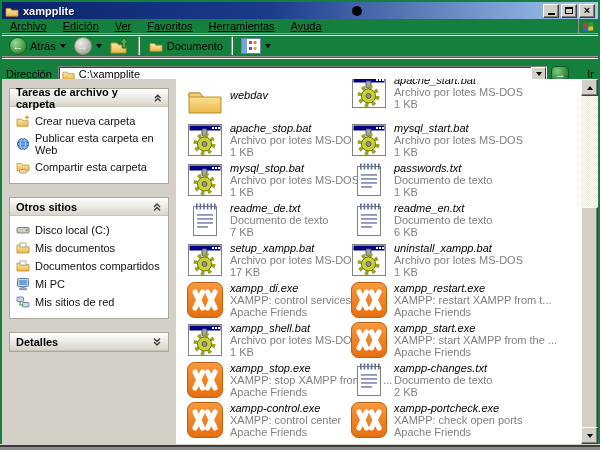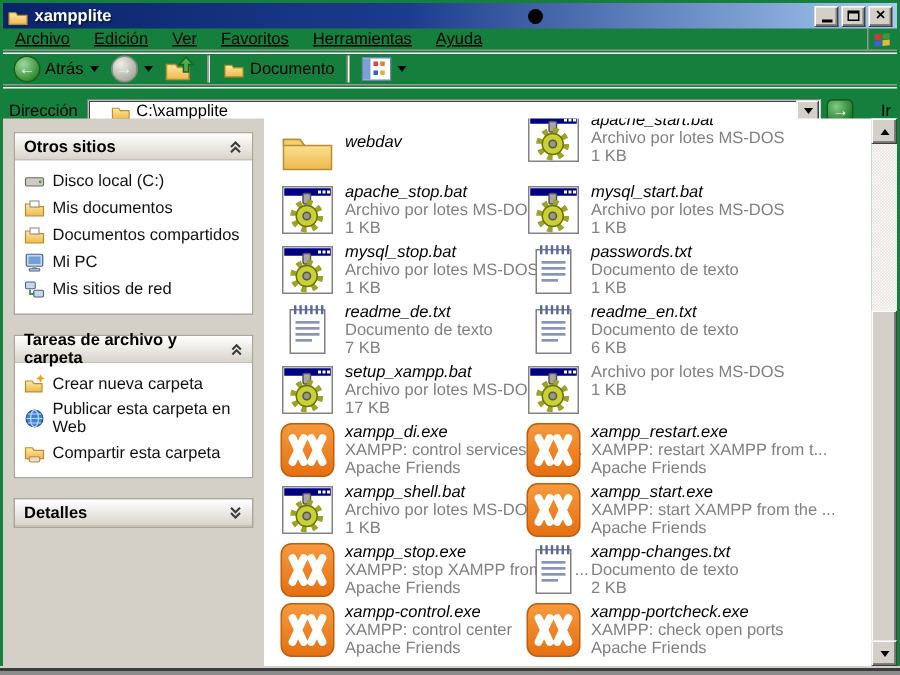--- a/index.html
+++ b/index.html
@@ -50,21 +50,21 @@
     border-left:1px solid #9a968c; border-right:1px solid #fff; }
   .tlabel { color:#000; }
 
   
   .addressbar { position:absolute; left:2px; top:58px; right:2px; height:32px;
     display:flex; align-items:center; border-top:1px solid #fff;
     border-bottom:1px solid #9a968c; padding:0 4px; gap:4px; }
   .addr-label { padding-right:2px; }
   .combo { flex:1; height:16px; background:#fff; display:flex; align-items:center;
     border:1px solid; border-color:#808080 #fff #fff #808080;
-    box-shadow:inset 1px 1px 0 #404040; padding-left:15px; }
+    box-shadow:inset 1px 1px 0 #404040; padding-left:3px; }
   .combo-text { margin-left:4px; flex:1; }
   .combo-btn { width:15px; height:14px; background:#D4D0C8;
     border:1px solid; border-color:#fff #404040 #404040 #fff;
     display:flex; align-items:center; justify-content:center; }
   .go-btn { width:18px; height:16px; border-radius:4px;
     background:radial-gradient(circle at 35% 30%,#7FCB7F,#1F7A2F 80%);
     border:1px solid #145A20; color:#fff; font-weight:bold; font-size:11px;
     display:flex; align-items:center; justify-content:center; line-height:1; }
   .go-label { margin-left:14px; }
 
@@ -310,20 +310,49 @@
           <span class="dd"></span>
         </span>
     </div>
     <span class="go-btn">→</span>
     <span class="go-label">Ir</span>
   </div>
 
   <div class="sidebar">
     <div class="sbox">
       <div class="sbox-header">
+        <span>Tareas de archivo y carpeta</span>
+        <svg width="10" height="10">
+            <use href="#sym-chev-up" xlink:href="#sym-chev-up"></use>
+          </svg>
+      </div>
+      <div class="sbox-body">
+        <div class="sitem">
+          <svg class="sicon">
+              <use href="#sym-newfolder" xlink:href="#sym-newfolder"></use>
+            </svg>
+          <span>Crear nueva carpeta</span>
+        </div>
+        <div class="sitem">
+          <svg class="sicon">
+              <use href="#sym-globe" xlink:href="#sym-globe"></use>
+            </svg>
+          <span>Publicar esta carpeta en Web</span>
+        </div>
+        <div class="sitem">
+          <svg class="sicon">
+              <use href="#sym-sharefolder" xlink:href="#sym-sharefolder"></use>
+            </svg>
+          <span>Compartir esta carpeta</span>
+        </div>
+      </div>
+    </div>
+
+    <div class="sbox">
+      <div class="sbox-header">
         <span>Otros sitios</span>
         <svg width="10" height="10">
             <use href="#sym-chev-up" xlink:href="#sym-chev-up"></use>
           </svg>
       </div>
       <div class="sbox-body">
         <div class="sitem">
           <svg class="sicon">
               <use href="#sym-disk" xlink:href="#sym-disk"></use>
             </svg>
@@ -345,49 +374,20 @@
           <svg class="sicon">
               <use href="#sym-pc" xlink:href="#sym-pc"></use>
             </svg>
           <span>Mi PC</span>
         </div>
         <div class="sitem">
           <svg class="sicon">
               <use href="#sym-network" xlink:href="#sym-network"></use>
             </svg>
           <span>Mis sitios de red</span>
-        </div>
-      </div>
-    </div>
-
-    <div class="sbox">
-      <div class="sbox-header">
-        <span>Tareas de archivo y carpeta</span>
-        <svg width="10" height="10">
-            <use href="#sym-chev-up" xlink:href="#sym-chev-up"></use>
-          </svg>
-      </div>
-      <div class="sbox-body">
-        <div class="sitem">
-          <svg class="sicon">
-              <use href="#sym-newfolder" xlink:href="#sym-newfolder"></use>
-            </svg>
-          <span>Crear nueva carpeta</span>
-        </div>
-        <div class="sitem">
-          <svg class="sicon">
-              <use href="#sym-globe" xlink:href="#sym-globe"></use>
-            </svg>
-          <span>Publicar esta carpeta en Web</span>
-        </div>
-        <div class="sitem">
-          <svg class="sicon">
-              <use href="#sym-sharefolder" xlink:href="#sym-sharefolder"></use>
-            </svg>
-          <span>Compartir esta carpeta</span>
         </div>
       </div>
     </div>
 
     <div class="sbox">
       <div class="sbox-header">
         <span>Detalles</span>
         <svg width="10" height="10">
             <use href="#sym-chev-down" xlink:href="#sym-chev-down"></use>
           </svg>
@@ -493,20 +493,21 @@
           <div class="tsub">Archivo por lotes MS-DOS</div>
           <div class="tsub">17 KB</div>
         </div>
       </div>
 
       <div class="tile">
         <svg class="ticon">
             <use href="#sym-bat" xlink:href="#sym-bat"></use>
           </svg>
         <div class="tmeta">
+          <div class="tname">uninstall_xampp.bat</div>
           <div class="tsub">Archivo por lotes MS-DOS</div>
           <div class="tsub">1 KB</div>
         </div>
       </div>
 
       <div class="tile">
         <svg class="ticon">
             <use href="#sym-xampp" xlink:href="#sym-xampp"></use>
           </svg>
         <div class="tmeta">

